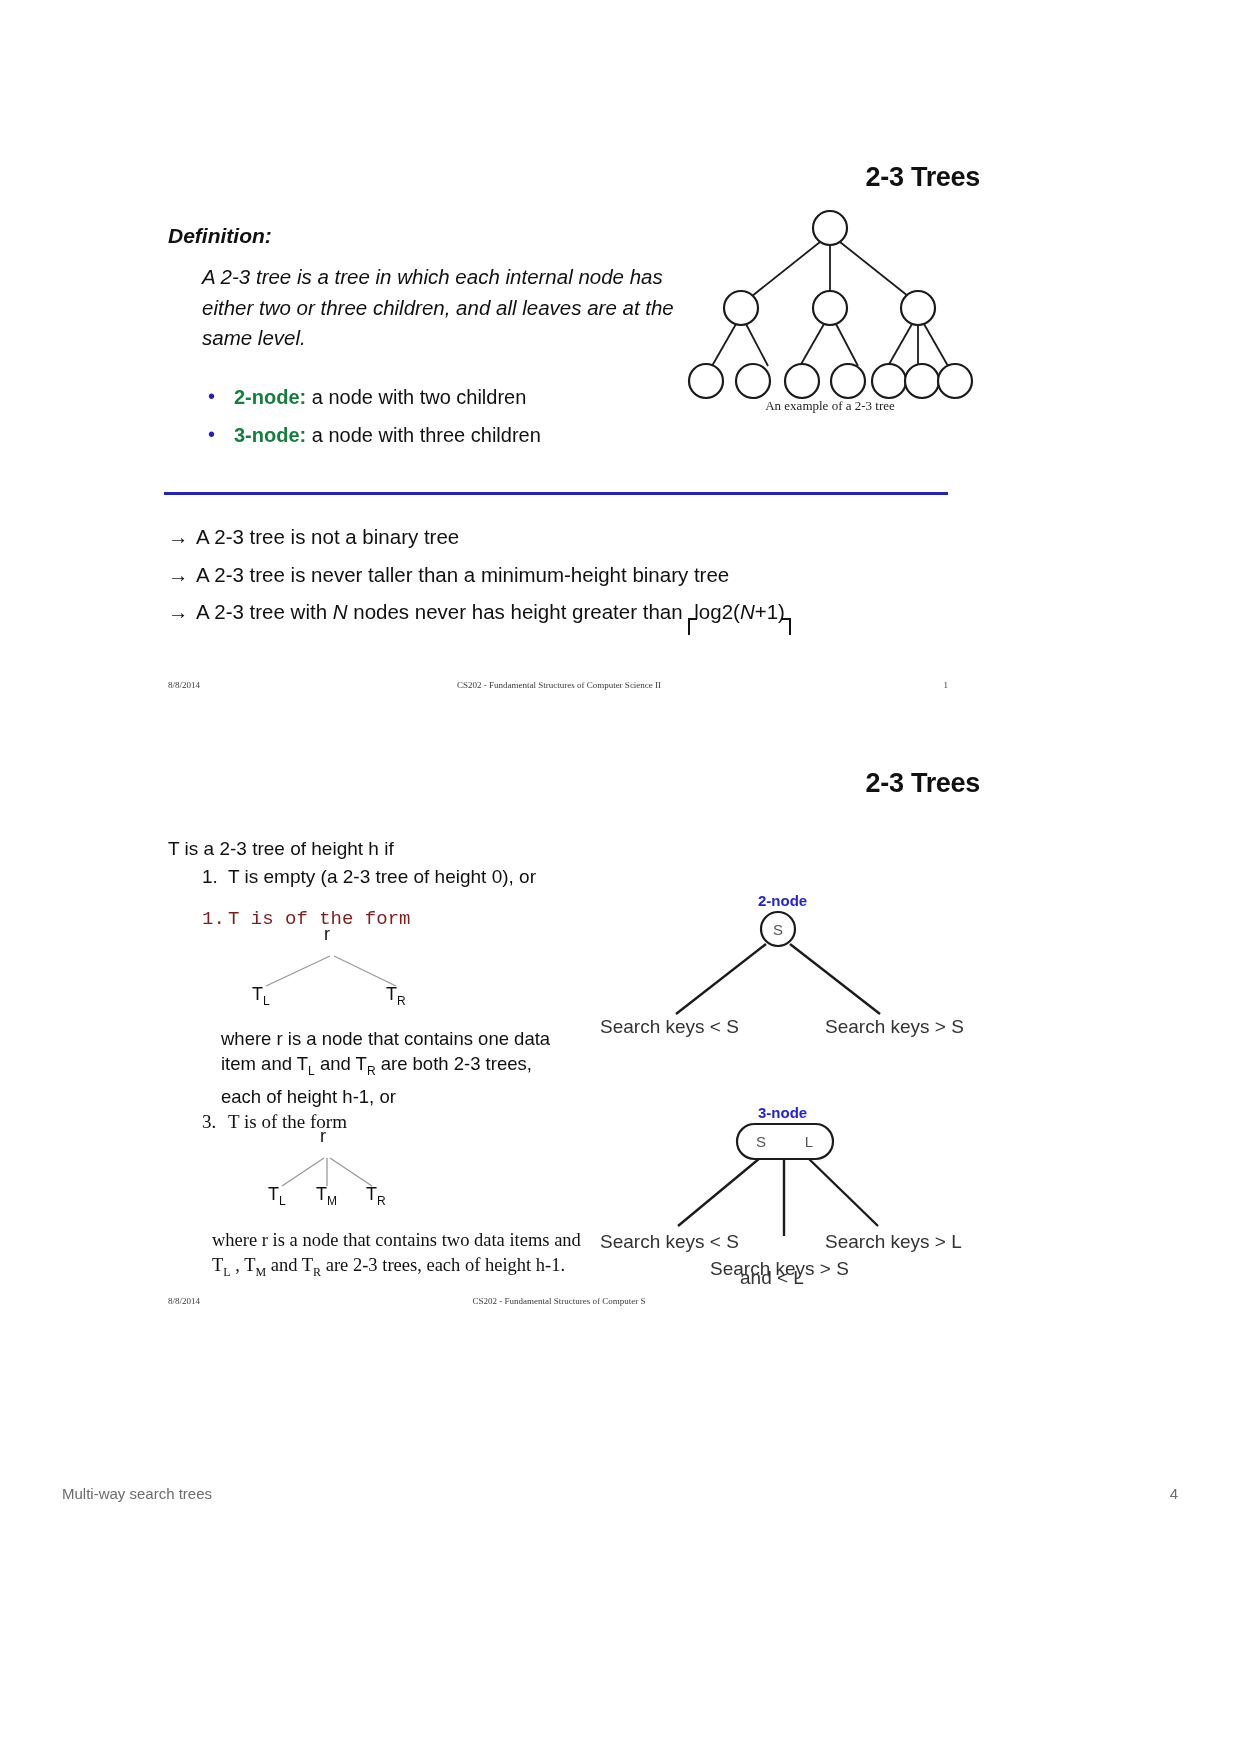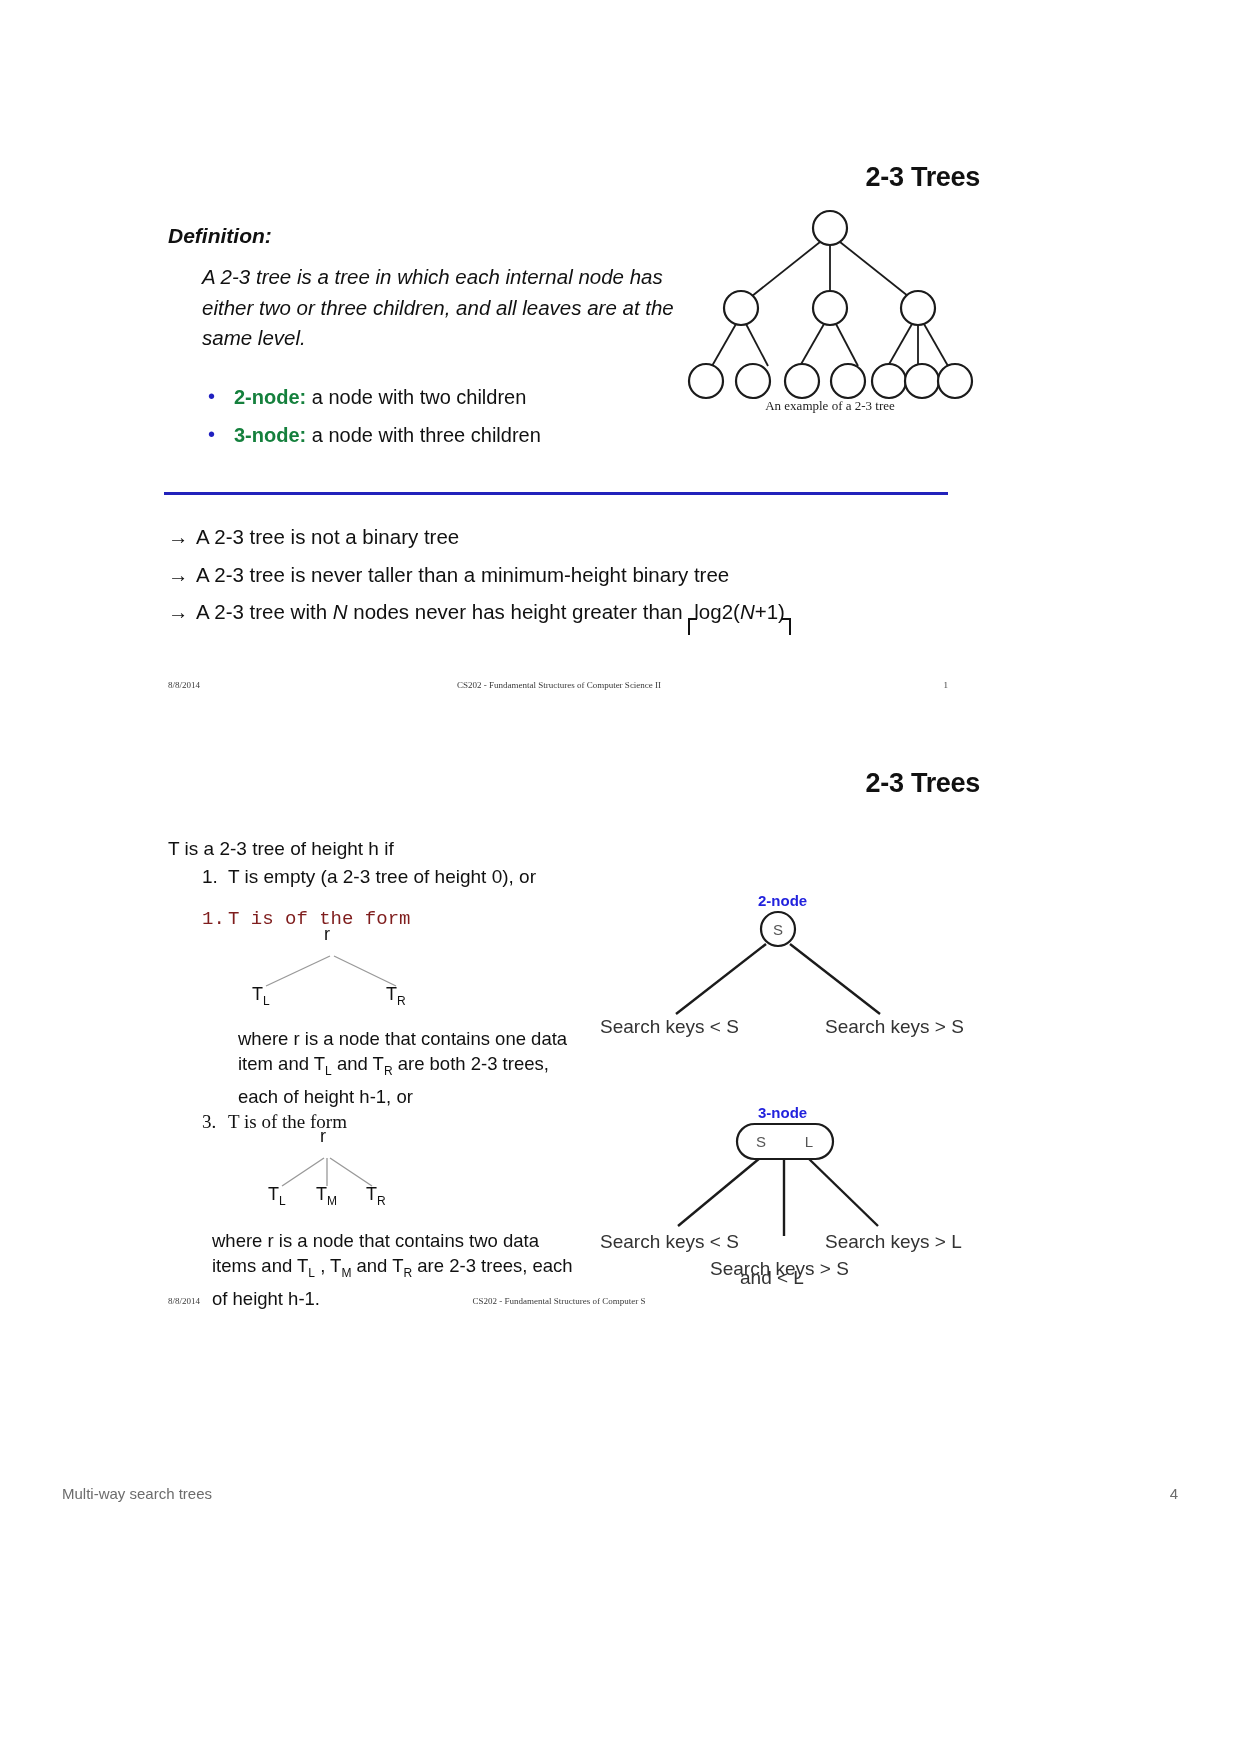--- a/index.html
+++ b/index.html
@@ -256,35 +256,36 @@
     position: absolute;
     font-size: 18px;
     color: #111;
   }
   .mini-label sub {
     font-size: 12px;
   }
 
   .s2-where1 {
     position: absolute;
-    left: 78px;
+    left: 61px;
     top: 258px;
     width: 330px;
     font-size: 18.5px;
     line-height: 25px;
     color: #111;
   }
   .s2-where3 {
     position: absolute;
     left: 52px;
     top: 460px;
     width: 370px;
     font-size: 18.5px;
     line-height: 25px;
     color: #111;
+    font-family: Liberation Serif, serif;
   }
   .s2-where1 sub, .s2-where3 sub { font-size: 12px; }
 
   
   .fig2node {
     position: absolute;
     left: 440px;
     top: 126px;
     width: 380px;
     height: 160px;

